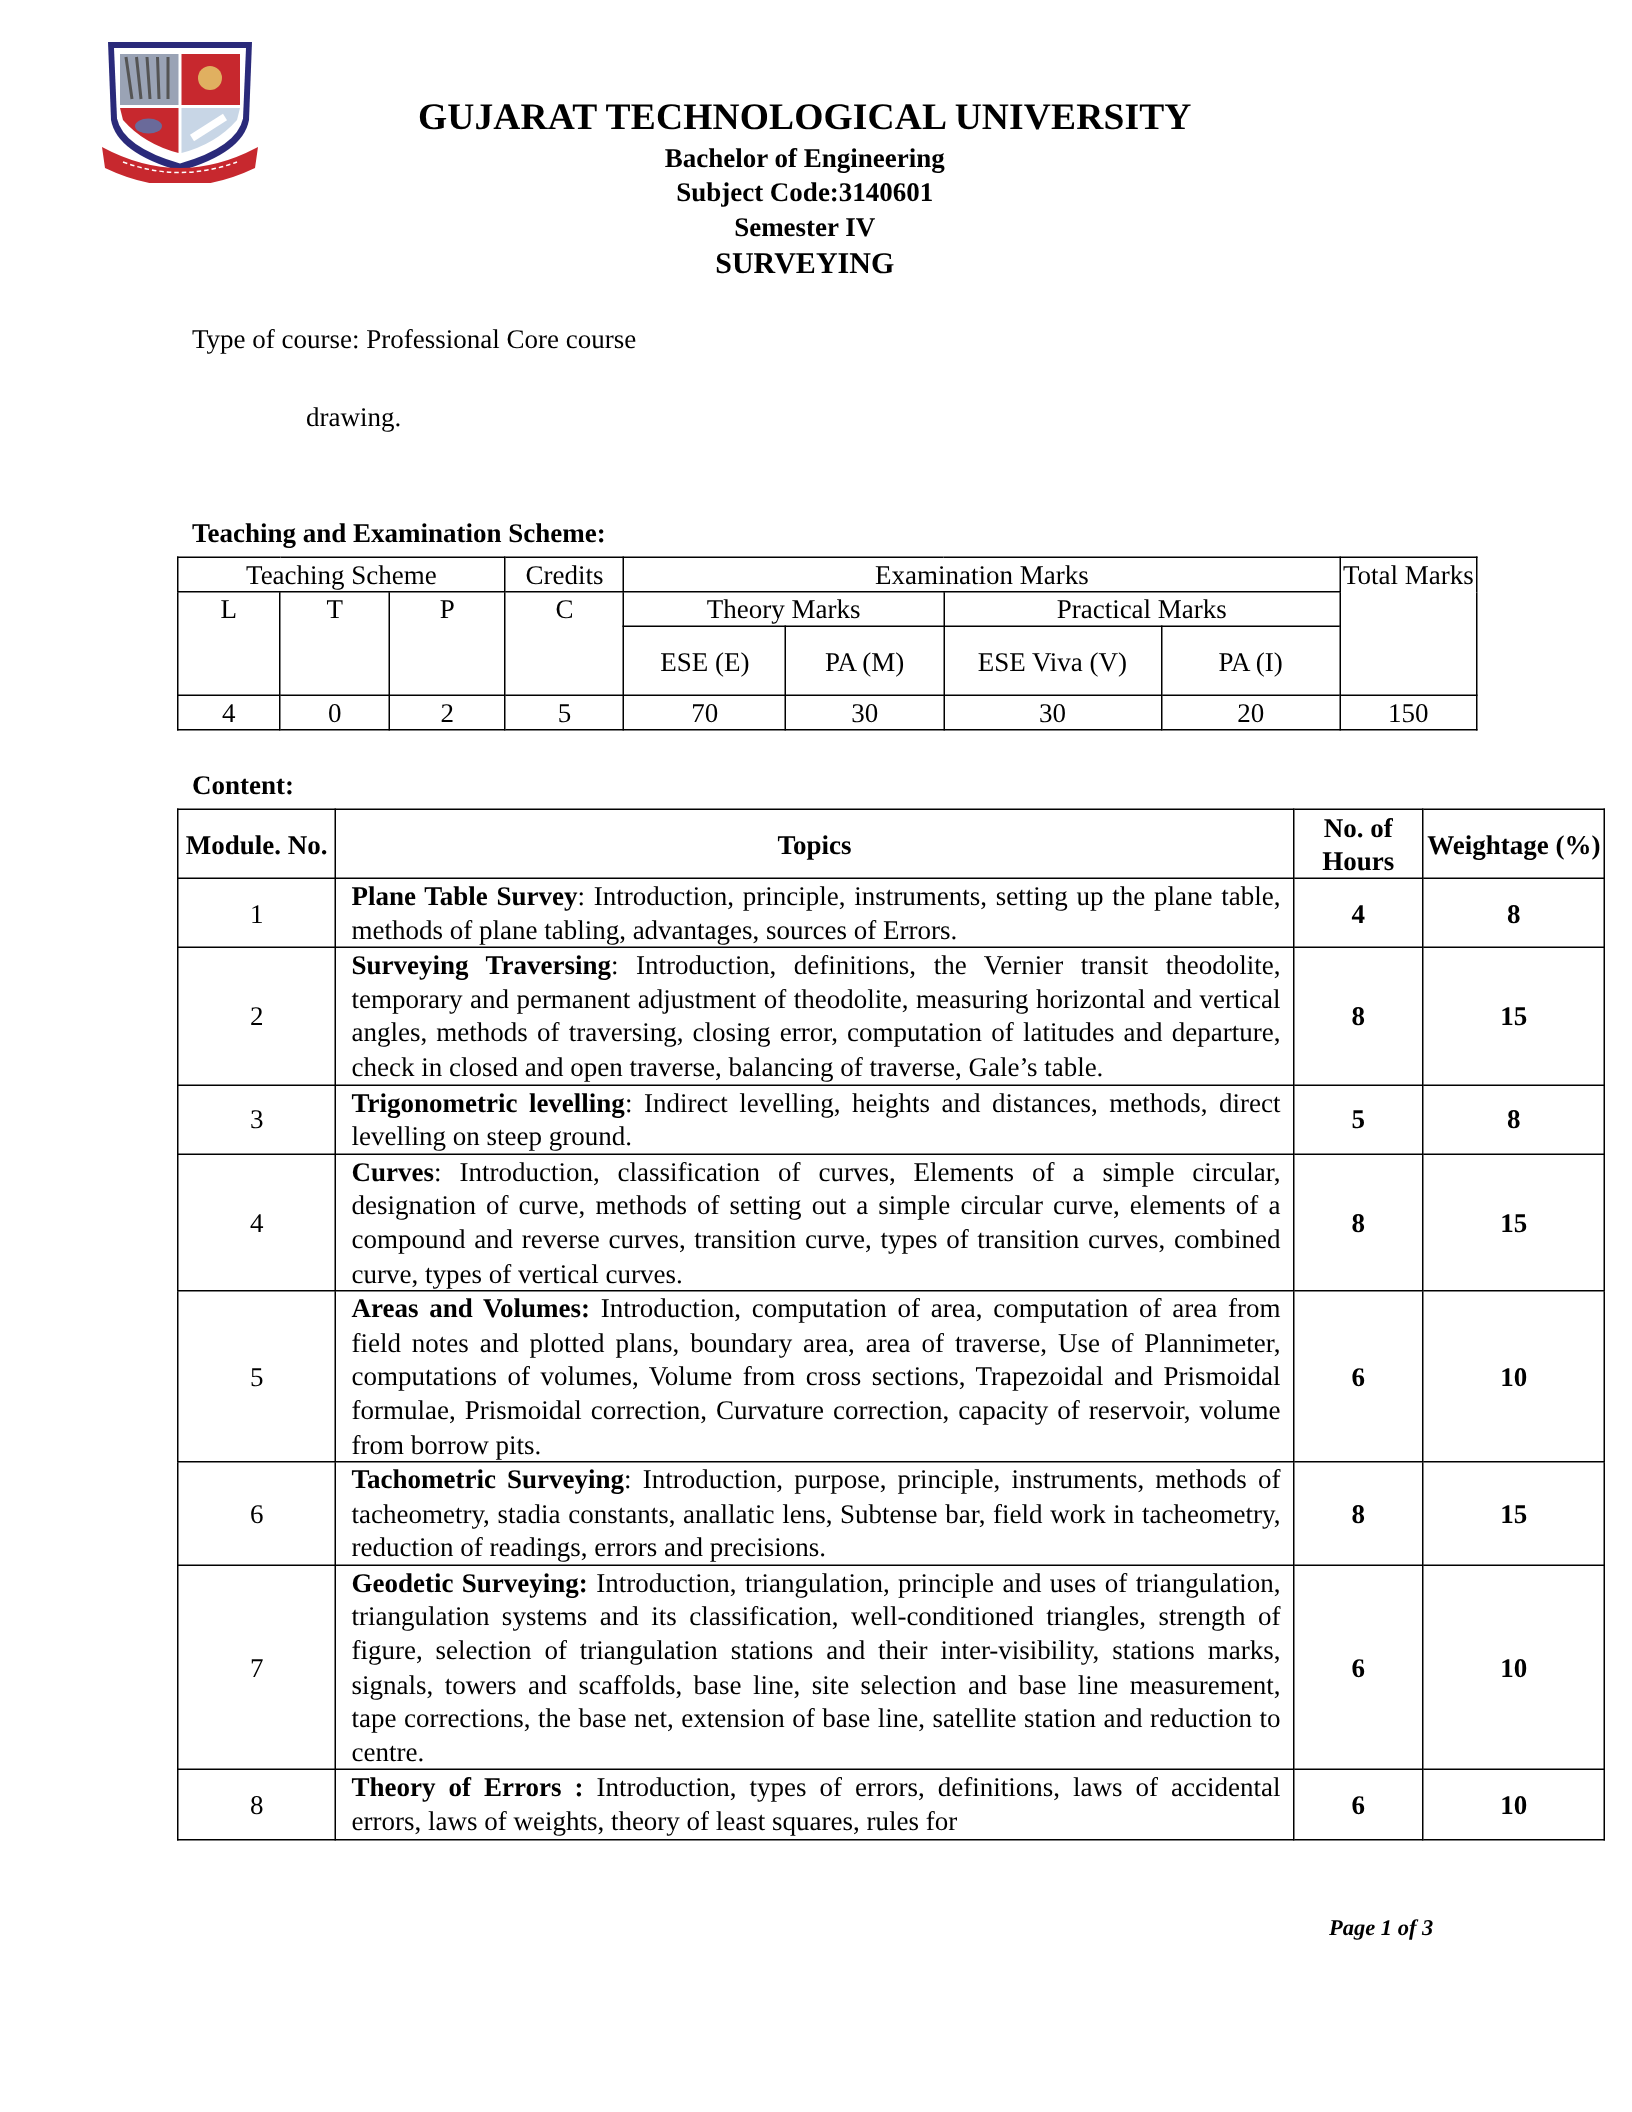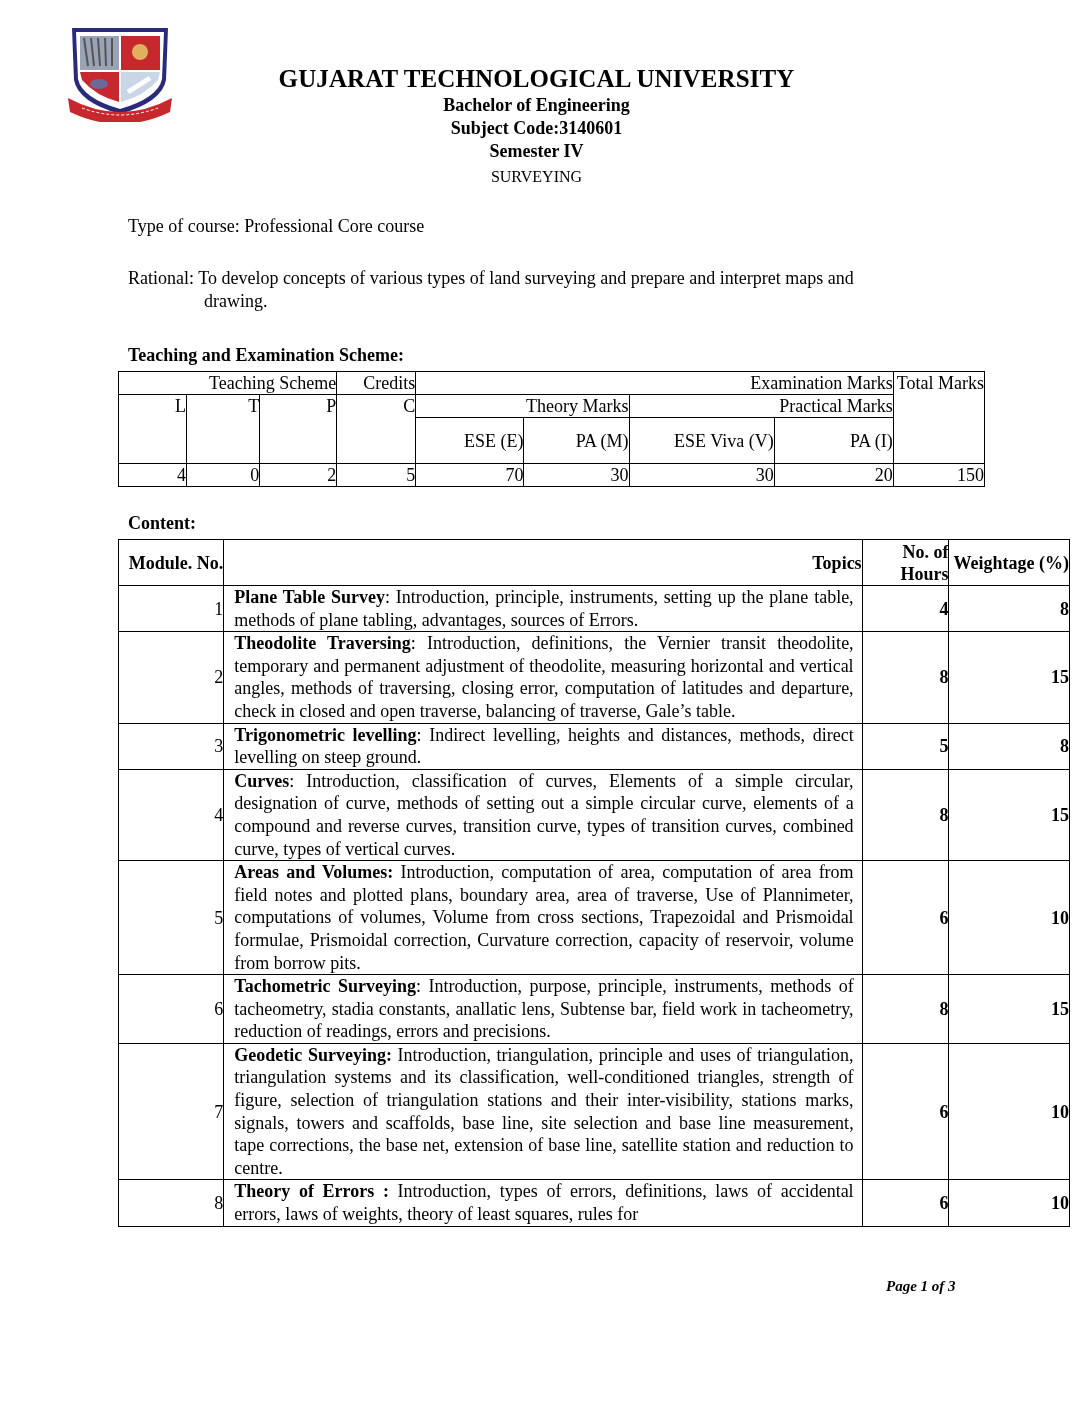--- a/index.html
+++ b/index.html
@@ -4,27 +4,27 @@
 <style>
   html, body { margin: 0; padding: 0; background: #ffffff; }
   body {
     width: 1088px; height: 1408px; position: relative; overflow: hidden;
     font-family: "Liberation Serif", "DejaVu Serif", serif; color: #000;
   }
   .logo { position: absolute; left: 66px; top: 22px; width: 108px; height: 100px; }
   .header { position: absolute; left: 264px; top: 64px; width: 545px; text-align: center; }
   .uni { font-weight: bold; font-size: 25px; line-height: 30px; letter-spacing: 0.1px; }
   .sub { font-weight: bold; font-size: 18px; line-height: 23px; }
-  .subj { font-weight: normal; font-size: 16px; line-height: 23px; margin-top: 2px; }
+  .subj { font-weight: bold; font-size: 20px; line-height: 23px; margin-top: 2px; }
   .p { position: absolute; left: 128px; font-size: 18px; line-height: 23px; }
   .rational { position: absolute; left: 128px; top: 267px; width: 800px; font-size: 18px; line-height: 23px; }
   .rational .indent { padding-left: 76px; }
   .sec-title { position: absolute; left: 128px; font-weight: bold; font-size: 18px; }
   table { border-collapse: collapse; position: absolute; font-size: 18px; }
-  table td, table th { border: 1.5px solid #000; text-align: right; font-weight: normal; padding: 0; line-height: 22px; }
+  table td, table th { border: 1.5px solid #000; text-align: center; font-weight: normal; padding: 0; line-height: 22px; }
   .scheme { left: 118px; top: 371px; width: 867px; }
   .content { left: 118px; top: 539px; width: 952px; }
   .content th { font-weight: bold; }
   .content td.topic { text-align: justify; padding: 0 8px 0 10px; line-height: 22.6px; }
   .content td.num { font-weight: normal; }
   .content td.bold { font-weight: bold; }
   .topic b { font-weight: bold; }
   .footer { position: absolute; left: 886px; top: 1278px; font-style: italic; font-weight: bold; font-size: 15px; }
 </style>
 </head>
@@ -51,21 +51,20 @@
   <div class="uni">GUJARAT TECHNOLOGICAL UNIVERSITY</div>
   <div class="sub">Bachelor of Engineering</div>
   <div class="sub">Subject Code:3140601</div>
   <div class="sub">Semester IV</div>
   <div class="subj">SURVEYING</div>
 </div>
 
 <div class="p" style="top:215px;">Type of course: Professional Core course</div>
 
 <div class="rational">
-  <div>Rational: To develop concepts of various types of land surveying and prepare and interpret maps and</div>
   <div class="indent">drawing.</div>
 </div>
 
 <div class="sec-title" style="top:345px;text-align:right;">Teaching and Examination Scheme:</div>
 
 <table class="scheme">
   <colgroup>
     <col style="width:68px">
       <col style="width:73px">
       <col style="width:77px">
@@ -130,21 +129,21 @@
   </thead>
   <tbody id="content-body">
       <tr>
         <td class="num">1</td>
         <td class="topic"><b>Plane Table Survey</b><span>:</span><span> Introduction, principle, instruments, setting up the plane table, methods of plane tabling, advantages, sources of Errors.</span></td>
         <td class="bold">4</td>
         <td class="bold">8</td>
       </tr>
       <tr>
         <td class="num">2</td>
-        <td class="topic"><b>Theodolite Traversing</b><span>:</span><span> Introduction, definitions, the Vernier transit theodolite, temporary and permanent adjustment of theodolite, measuring horizontal and vertical angles, methods of traversing, closing error, computation of latitudes and departure, check in closed and open traverse, balancing of traverse, Gale’s table.</span></td>
+        <td class="topic"><b>Surveying Traversing</b><span>:</span><span> Introduction, definitions, the Vernier transit theodolite, temporary and permanent adjustment of theodolite, measuring horizontal and vertical angles, methods of traversing, closing error, computation of latitudes and departure, check in closed and open traverse, balancing of traverse, Gale’s table.</span></td>
         <td class="bold">8</td>
         <td class="bold">15</td>
       </tr>
       <tr>
         <td class="num">3</td>
         <td class="topic"><b>Trigonometric levelling</b><span>:</span><span> Indirect levelling, heights and distances, methods, direct levelling on steep ground.</span></td>
         <td class="bold">5</td>
         <td class="bold">8</td>
       </tr>
       <tr>

